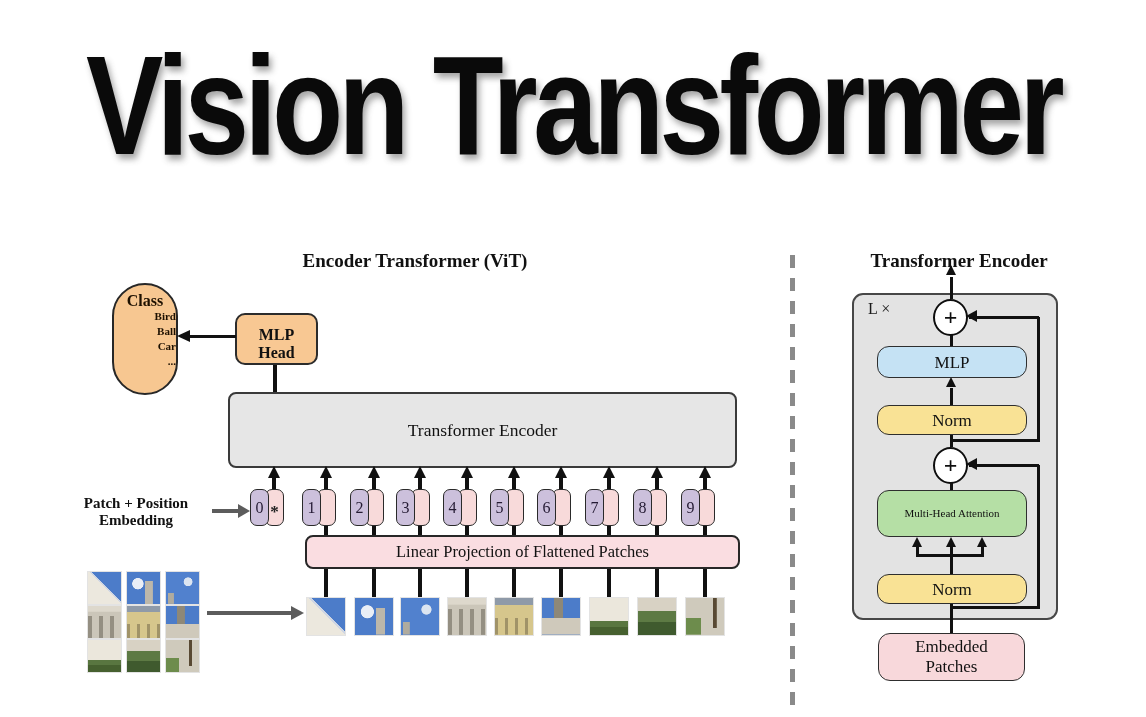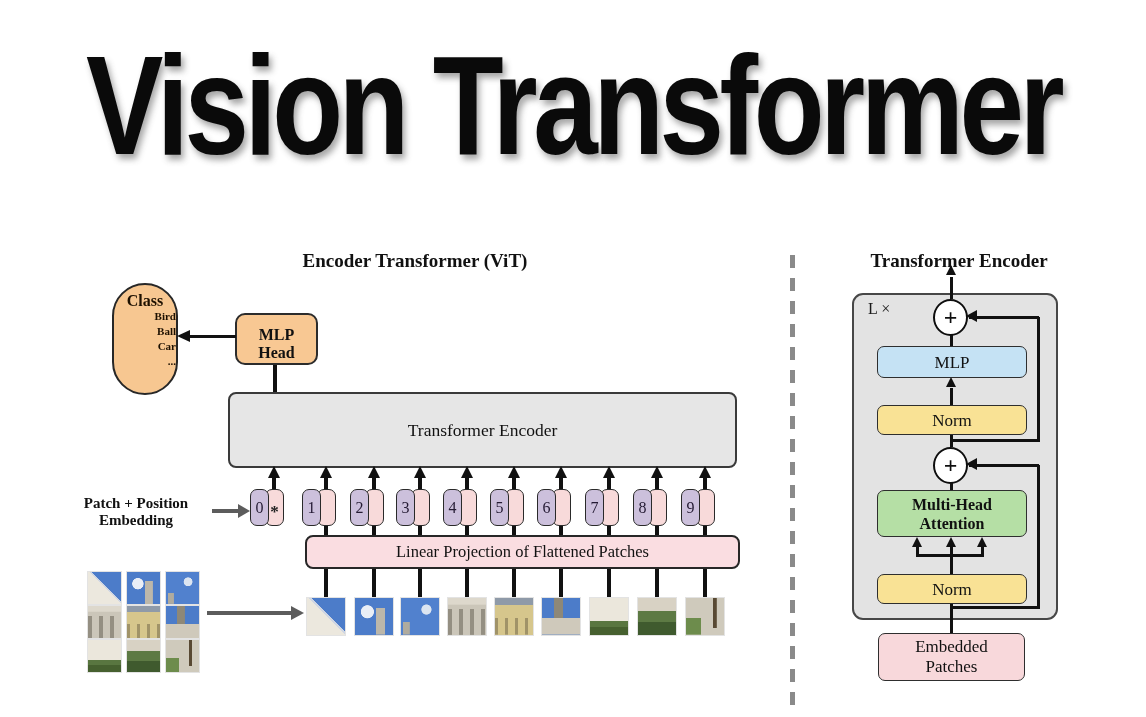--- a/index.html
+++ b/index.html
@@ -63,21 +63,21 @@
   .p9{background-color:#cfcabc;background-image:linear-gradient(#6d8c4c,#6d8c4c),linear-gradient(#584933,#584933);background-size:40% 45%,10% 82%;background-position:0% 100%,78% 0%;}
   
   .dash-sep{position:absolute;left:790px;top:255px;width:5px;height:450px;
             background:repeating-linear-gradient(180deg,#8a8a8a 0 13px,rgba(0,0,0,0) 13px 23px);}
   .r-box{left:852px;top:293px;width:206px;height:327px;background:#e3e3e3;
          border:2.2px solid #474747;border-radius:11px;z-index:1;}
   .loop-label{position:absolute;left:868px;top:300px;font-size:16px;color:#1a1a1a;z-index:2;}
   .plus-circle{position:absolute;left:933px;width:31px;height:31px;border:2.6px solid #0e0e0e;
                border-radius:50%;background:#fff;display:flex;align-items:center;justify-content:center;
                font-size:24px;font-weight:700;color:#0e0e0e;z-index:3;line-height:0;padding-bottom:2px;box-sizing:content-box;}
-  .rb{border-width:1.9px;border-color:#2e2e2e;border-radius:7px;font-size:17px;z-index:3;line-height:19px;}
+  .rb{border-width:1.9px;border-color:#2e2e2e;border-radius:12px;font-size:17px;z-index:3;line-height:19px;}
   .rl{z-index:2;}
 </style>
 </head>
 <body>
 
 <div id="canvas">
 
   <div class="main-title">Vision Transformer</div>
 
   <div class="dia-title" style="left:215px;top:250px;width:400px;">Encoder Transformer (ViT)</div>
@@ -232,21 +232,21 @@
   <div class="vline rl" style="left:1037px;top:465px;width:3px;height:144px;"></div>
   <div class="hline rl" style="left:951px;top:606px;width:88px;height:3px;"></div>
   <div class="hline rl" style="left:969px;top:463.5px;width:70px;height:3px;"></div>
   <div class="tri-left" style="left:966px;top:458px;border-top-width:6px;border-bottom-width:6px;border-right-width:11px;z-index:3;"></div>
 
   <div class="plus-circle" style="top:447px;">
       <span>+</span>
     </div>
   <div class="vline rl" style="left:950px;top:483px;width:3px;height:8px;"></div>
 
-  <div class="box rb" style="left:877px;top:490px;width:150px;height:47px;background:#b5dfa5;font-size:16px;font-weight:bold;">
+  <div class="box rb" style="left:877px;top:490px;width:150px;height:47px;background:#b5dfa5;font-size:11px;">
       <span style="width:110px;display:block;">Multi-Head Attention</span>
     </div>
 
   <div class="vline rl" style="left:950px;top:546px;width:3px;height:28px;"></div>
   <div class="hline rl" style="left:916px;top:554px;width:68px;height:3px;"></div>
   <div class="vline rl" style="left:916px;top:546px;width:3px;height:10px;"></div>
   <div class="vline rl" style="left:981px;top:546px;width:3px;height:10px;"></div>
   <div class="tri-up sm" style="left:911.5px;top:537px;z-index:2;"></div>
   <div class="tri-up sm" style="left:945.5px;top:537px;z-index:2;"></div>
   <div class="tri-up sm" style="left:976.5px;top:537px;z-index:2;"></div>

